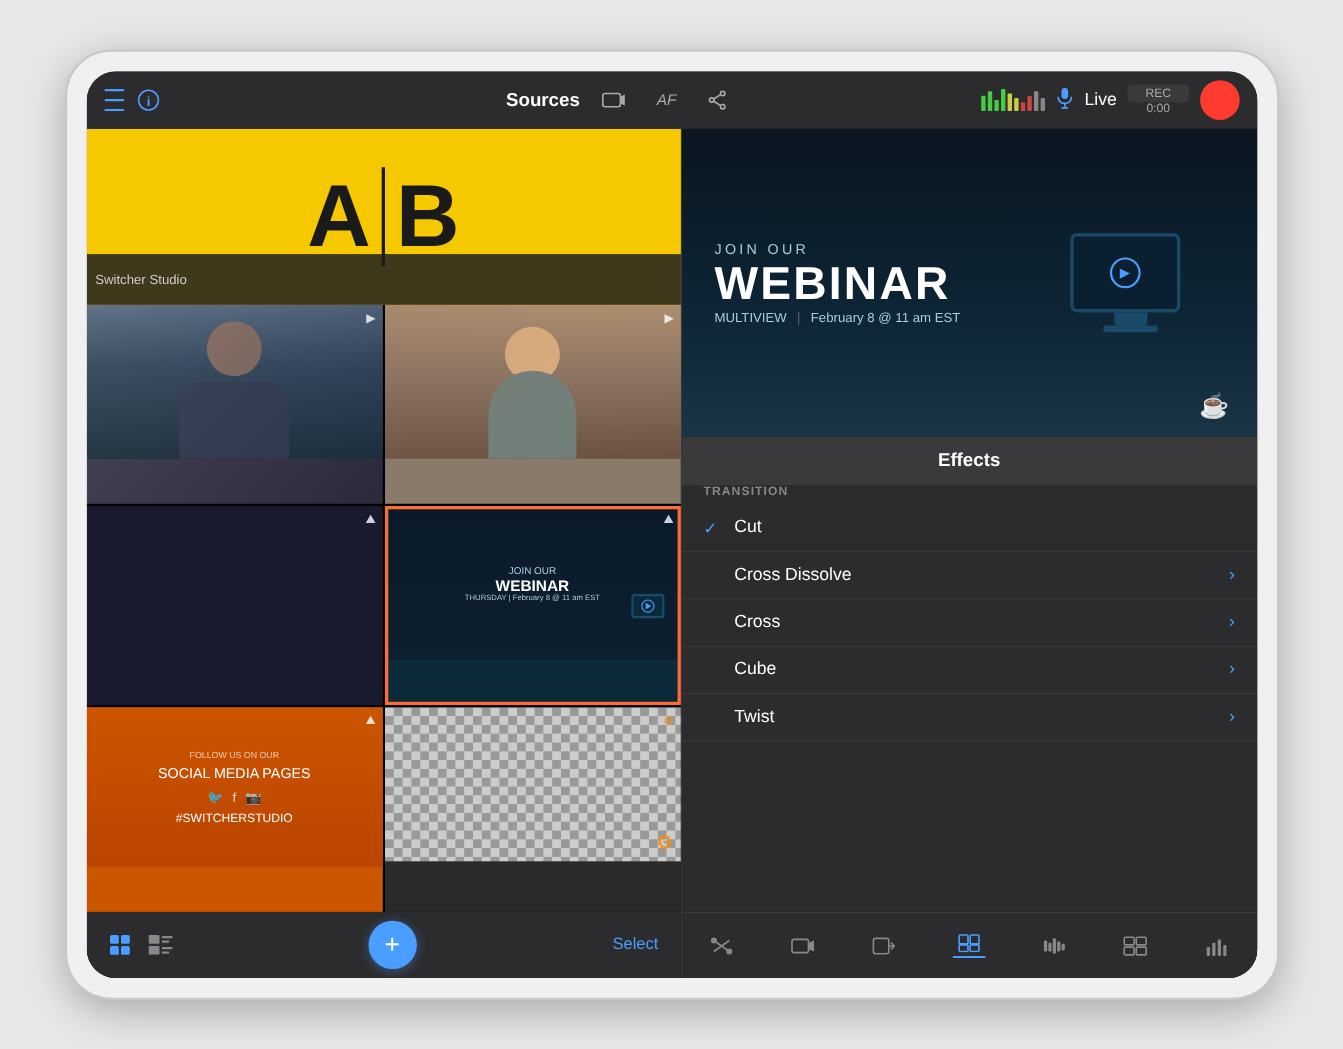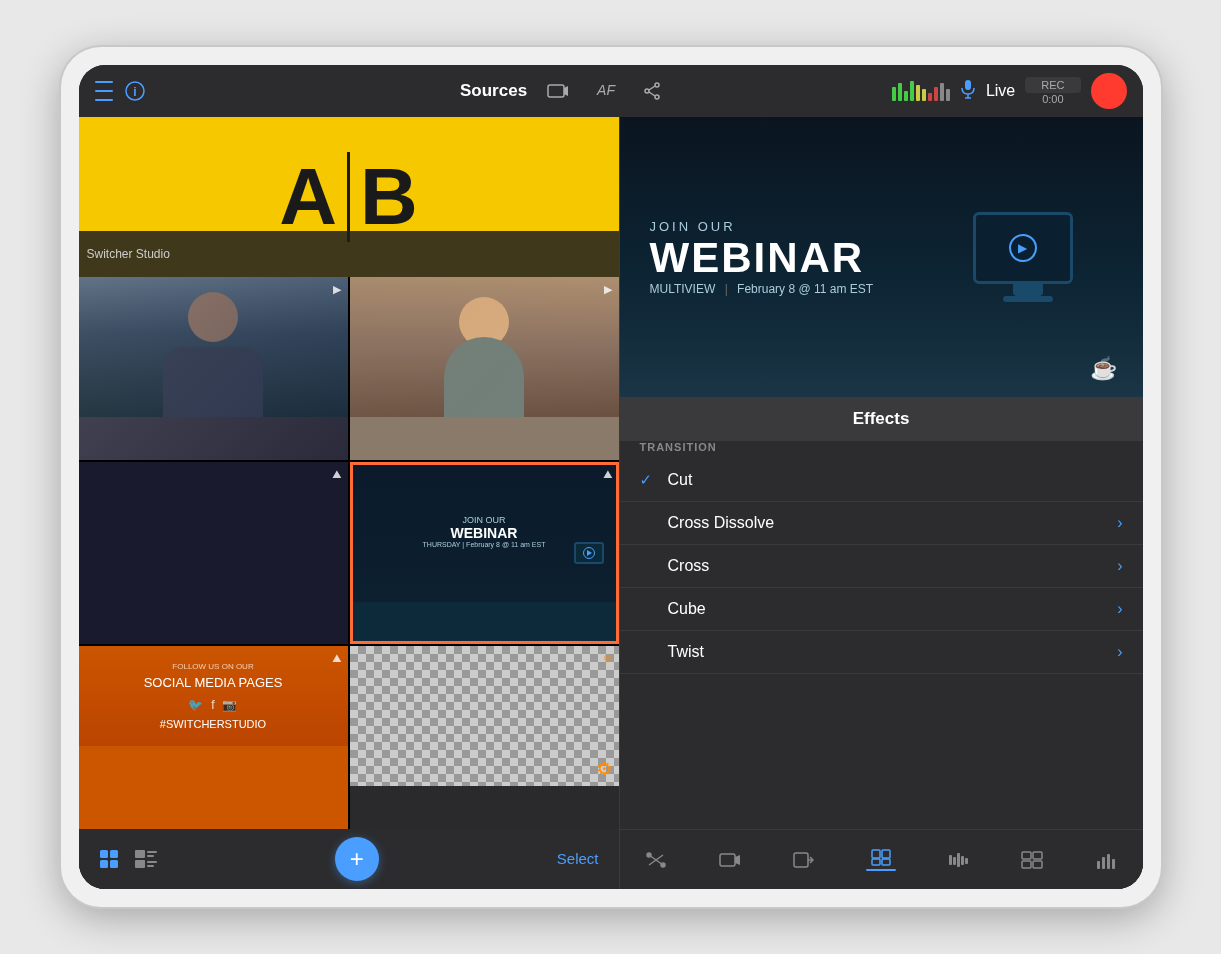--- a/index.html
+++ b/index.html
@@ -307,21 +307,21 @@
       align-items: center;
       justify-content: center;
       position: relative;
     }
     
     .social-cell {
       background: #cc5500;
     }
     .social-content {
       width: 100%;
-      height: 100px;
+      height: 145px;
       background: linear-gradient(180deg, #cc5500 0%, #bb4400 100%);
       display: flex;
       flex-direction: column;
       align-items: center;
       justify-content: center;
       padding: 8px;
     }
     .social-follow-text {
       color: rgba(255,255,255,0.7);
       font-size: 8px;

